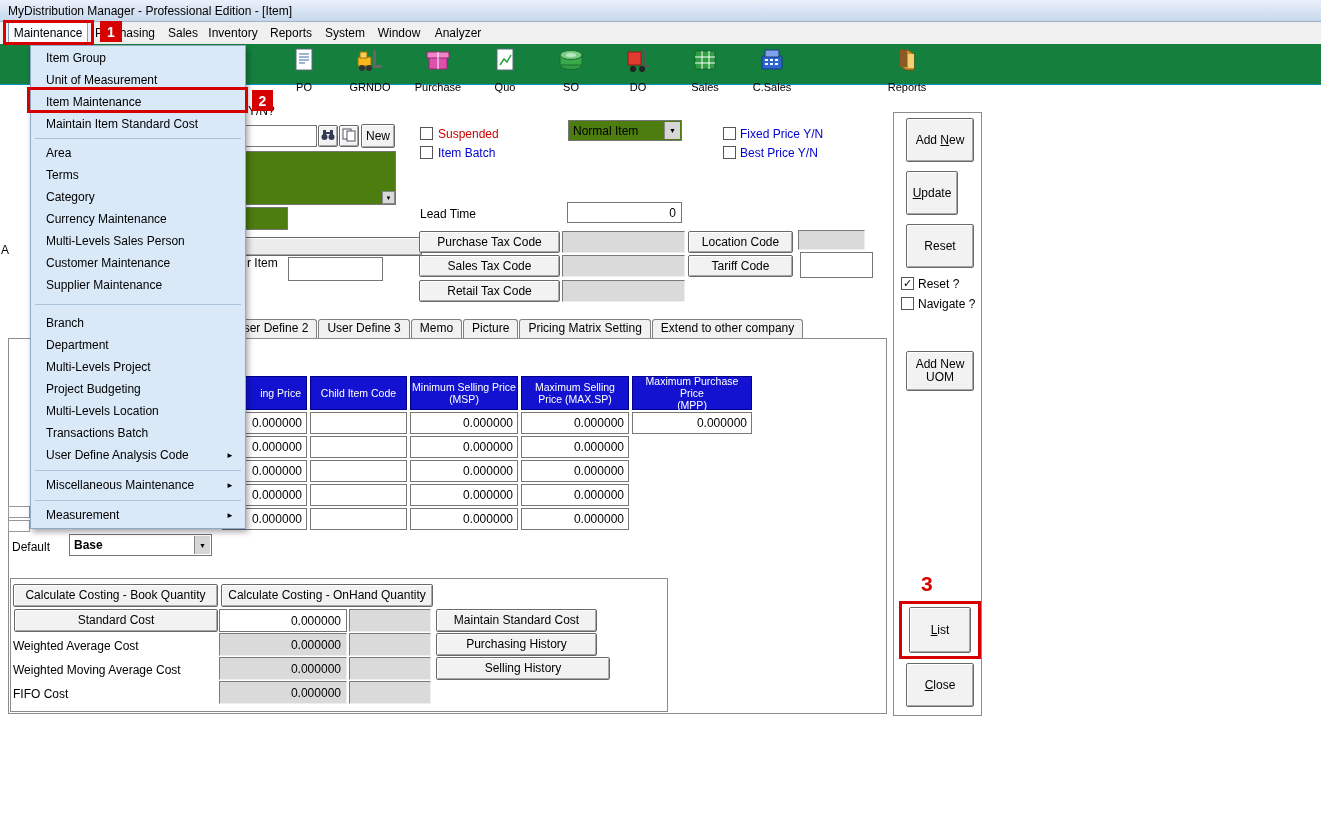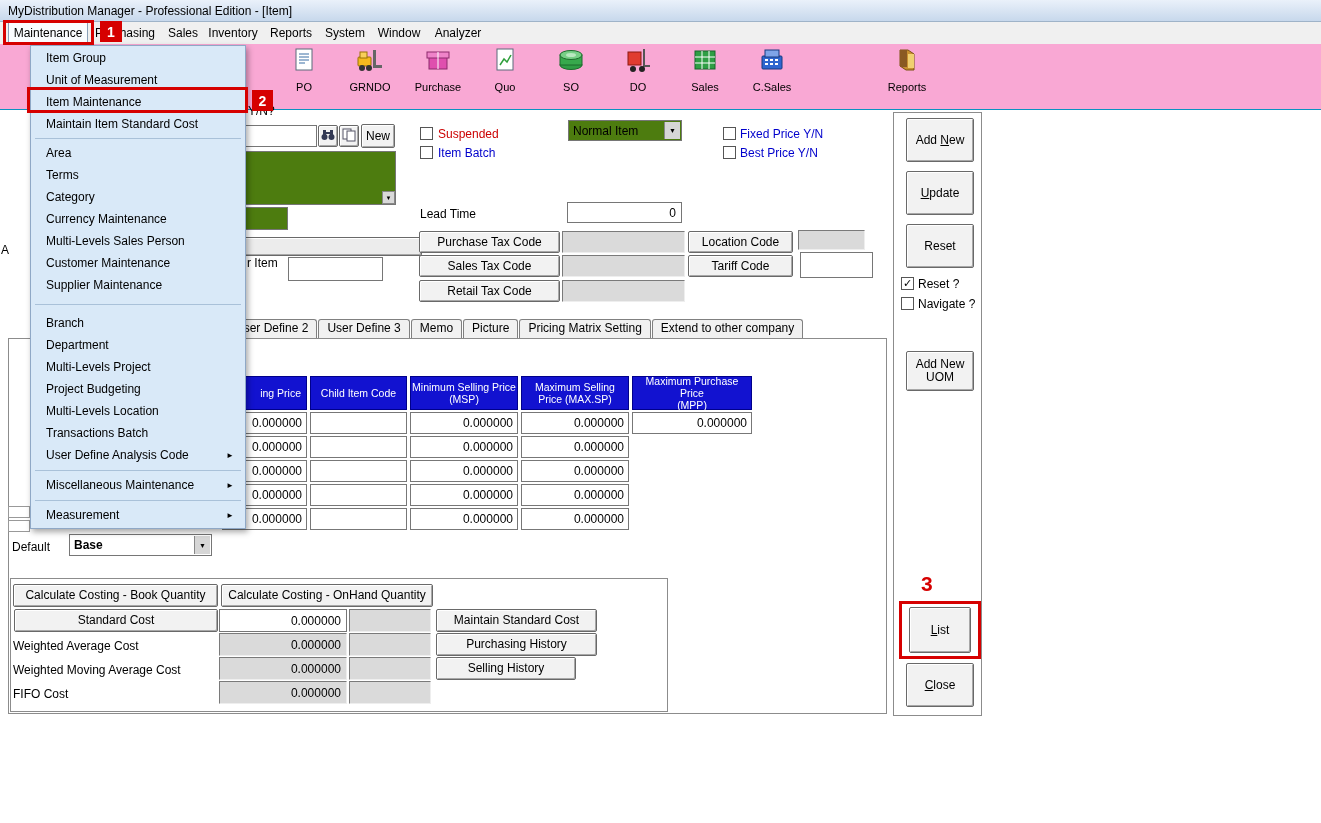--- a/index.html
+++ b/index.html
@@ -7,21 +7,21 @@
   #app{position:relative;width:1321px;height:823px;background:#fff;overflow:hidden;
        font-family:"Liberation Sans",sans-serif;color:#000;font-size:12px}
   .abs{position:absolute}
   .titlebar{position:absolute;left:0;top:0;width:100%;height:22px;
             background:linear-gradient(#eaf1fa,#c7d8ec);border-bottom:1px solid #9fb3c8;
             display:flex;align-items:center;padding-left:8px;font-size:12px}
   .menubar{position:absolute;left:0;top:22px;width:100%;height:22px;background:#f0f0f0}
   .mb-item{position:absolute;top:0;height:22px;display:flex;align-items:center;justify-content:center;
            font-size:12px;padding:0 6px}
   .mb-open{border:1px solid #8aa0b8;background:#fafcff}
-  .toolbar{position:absolute;left:0;top:44px;width:100%;height:66px;background:#f9a8d4;border-bottom:1px solid #0a93c0}
+  .toolbar{position:absolute;left:0;top:44px;width:100%;height:41px;background:#15803d;border-bottom:1px solid #0a93c0}
   .tb-item{position:absolute;top:1px;width:64px;height:51px;display:flex;flex-direction:column;
            align-items:center;justify-content:space-between;padding:2px 0 3px}
   .tb-label{font-size:11px;line-height:11px;color:#000}
   .menu{position:absolute;left:30px;top:45px;width:216px;height:484px;background:#d9e9f8;
         border:1px solid #8fa8c6;box-shadow:2px 3px 6px rgba(0,0,0,.35);z-index:30}
   .menu-item{position:absolute;left:1px;right:1px;height:22px;display:flex;align-items:center;
              justify-content:space-between;padding:0 10px 0 14px;font-size:12px}
   .sub-arrow{font-size:8px}
   .msep{position:absolute;left:4px;right:4px;height:1px;background:#a9c1d9}
   .btn{position:absolute;background:#f2f2f2;border:1px solid #696969;border-radius:2px;
@@ -340,36 +340,36 @@
   <div class="grayfld" style="left:349px;top:633px;width:82px;height:23px"></div>
   <div class="btn" style="left:436px;top:633px;width:161px;height:23px">
       <span>Purchasing History</span>
     </div>
 
   <span class="lbl" style="left:13px;top:663px">Weighted Moving Average Cost</span>
   <div class="grayfld right" style="left:219px;top:657px;width:128px;height:23px">
       <span>0.000000</span>
     </div>
   <div class="grayfld" style="left:349px;top:657px;width:82px;height:23px"></div>
-  <div class="btn" style="left:436px;top:657px;width:140px;height:23px">
+  <div class="btn" style="left:436px;top:657px;width:174px;height:23px">
       <span>Selling History</span>
     </div>
 
   <span class="lbl" style="left:13px;top:687px">FIFO Cost</span>
   <div class="grayfld right" style="left:219px;top:681px;width:128px;height:23px">
       <span>0.000000</span>
     </div>
   <div class="grayfld" style="left:349px;top:681px;width:82px;height:23px"></div>
 
   <div class="box" style="left:893px;top:112px;width:89px;height:604px"></div>
 
   <div class="btn" style="left:906px;top:118px;width:68px;height:44px">
     <span><span>Add </span><span class="mn">N</span><span>ew</span></span>
   </div>
-  <div class="btn" style="left:906px;top:171px;width:68px;height:44px">
+  <div class="btn" style="left:906px;top:171px;width:52px;height:44px">
     <span><span></span><span class="mn">U</span><span>pdate</span></span>
   </div>
   <div class="btn" style="left:906px;top:224px;width:68px;height:44px">
     <span>Reset</span>
   </div>
 
   <div class="cb" style="left:901px;top:277px">
     <span>✓</span>
   </div>
   <span class="lbl" style="left:918px;top:277px">Reset ?</span>

